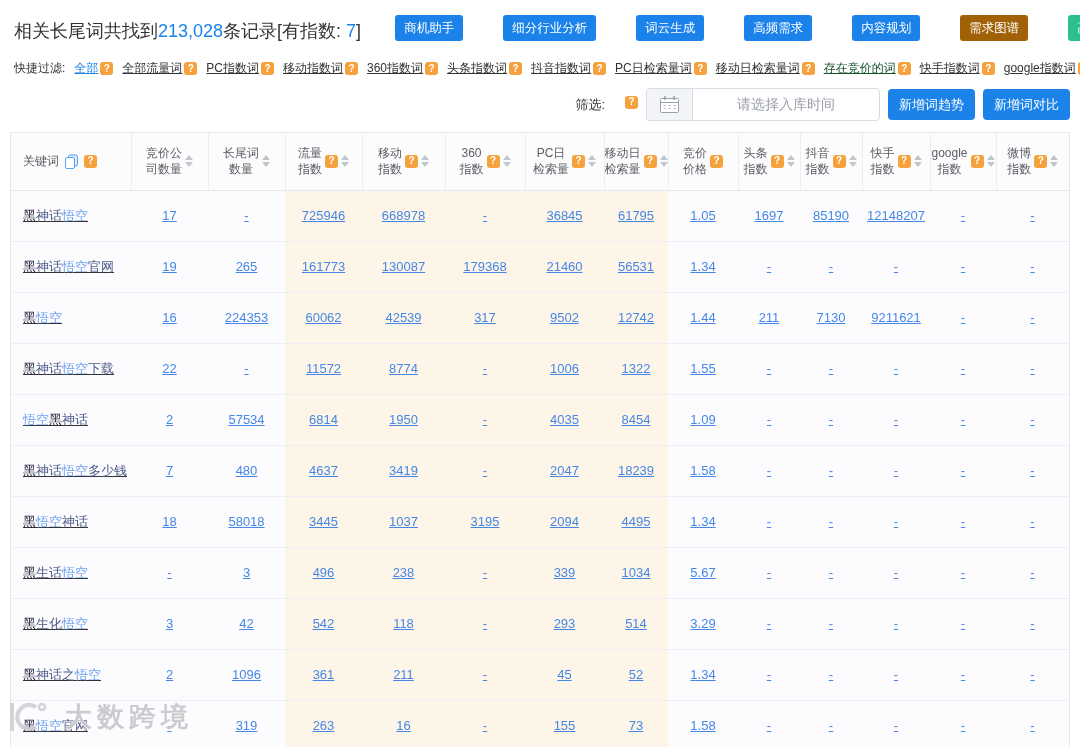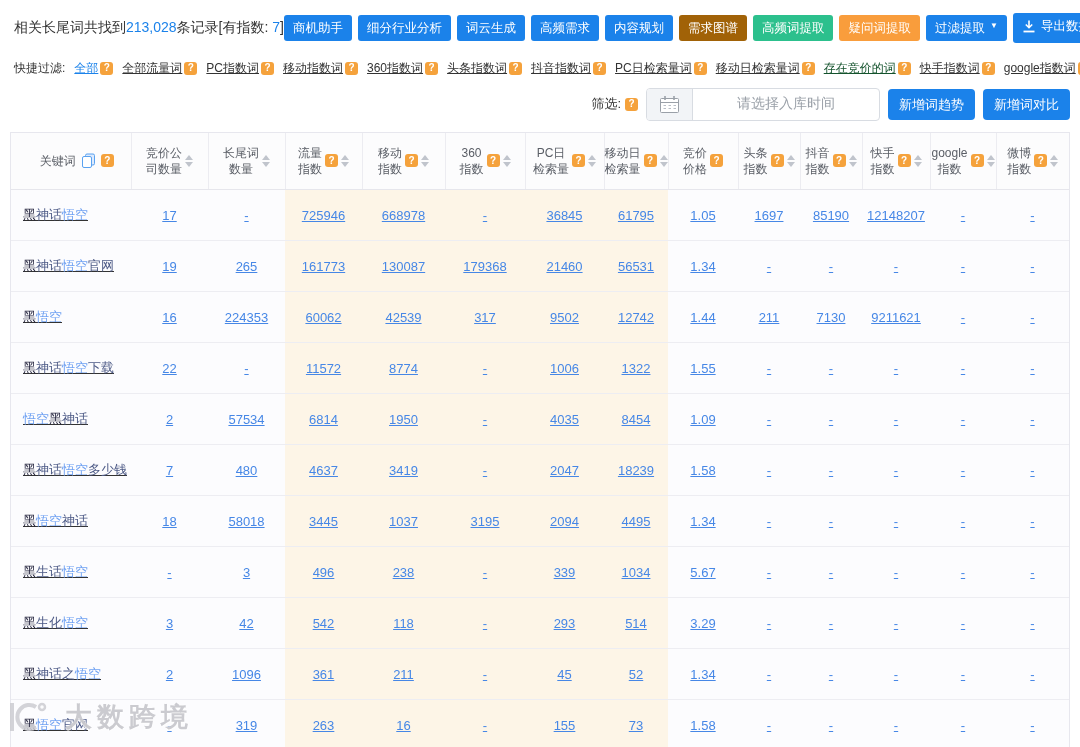--- a/index.html
+++ b/index.html
@@ -5,57 +5,57 @@
   * { box-sizing: border-box; margin: 0; padding: 0; }
   html,body { width:1080px; height:747px; overflow:hidden; }
   body {
     position:relative;
     background:#fff;
     font-family:"Liberation Sans","DejaVu Sans",sans-serif;
     color:#333;
   }
   
   .topbar { display:flex; justify-content:space-between; align-items:flex-start; padding:13px 10px 0 14px; }
-  .summary { font-size:14px; padding-top:6px; white-space:nowrap; }
+  .summary { font-size:18px; padding-top:6px; white-space:nowrap; }
   .summary .blue { color:#1b82ea; }
   .toolbar { display:flex; gap:6px; align-items:center; }
   .tbtn {
     border:none; color:#fff; font-size:12.5px; padding:7px 9px; border-radius:3px;
     cursor:pointer; display:inline-flex; align-items:flex-start; gap:5px; white-space:nowrap;
-    font-family:inherit; line-height:1;
+    font-family:inherit; line-height:1;margin-left:34px;
   }
   .tbtn .caret { font-size:8px; line-height:1; }
   
   .quickbar { display:flex; align-items:center; gap:9px; padding:17px 0 0 14px; font-size:12px; white-space:nowrap; }
   .qf-item { display:inline-flex; align-items:center; gap:2px; }
   .qf-link { color:#333; text-decoration:underline; cursor:pointer; }
   .qf-link.active { color:#1b82ea; }
   .qf-link.warn { color:#14532d; }
   .q {
     width:13px; height:13px; background:#f5a23c; color:#fff; border-radius:3px;
     font-size:10px; font-weight:bold; display:inline-flex; align-items:center;
     justify-content:center; flex:none; cursor:pointer; line-height:1;
   }
   
   .filterbar { display:flex; justify-content:flex-end; align-items:center; gap:8px; padding:11px 10px 0 0; font-size:13px; }
-  .fb-label { display:inline-flex; align-items:center; gap:4px; }
+  .fb-label { display:inline-flex; gap:20px; }
   .datepicker { display:flex; align-items:stretch; width:234px; height:33px; border:1px solid #d8dce2; border-radius:4px; overflow:hidden; background:#fff; cursor:pointer; }
   .dp-icon { width:46px; display:flex; align-items:center; justify-content:center; background:#f2f4f7; border-right:1px solid #d8dce2; }
   .dp-text { flex:1; display:flex; align-items:center; justify-content:center; color:#9aa0a8; font-size:14px; }
   .fbtn { border:none; background:#1b82ea; color:#fff; font-size:13px; padding:9px 11px; border-radius:4px; cursor:pointer; font-family:inherit; line-height:1; white-space:nowrap; }
   
   .table-wrap { margin:11px 10px 0; border:1px solid #e7e7ee; }
   table { border-collapse:collapse; table-layout:fixed; width:1058px; }
   thead th {
     height:57px; background:#fcfcfd; border-bottom:1px solid #e6e6ec; border-right:1px solid #ececf1;
     font-weight:normal; font-size:12px; color:#5a5e66; vertical-align:middle;
   }
   thead th:last-child { border-right:none; }
   .th-wrap { display:flex; align-items:center; justify-content:center; gap:3px; line-height:1.35; }
-  .th-wrap.left { justify-content:center; padding-left:12px; gap:5px; }
+  .th-wrap.left { justify-content:flex-start; padding-left:12px; gap:5px; }
   .th-label { text-align:center; }
   .sort { display:inline-flex; flex-direction:column; gap:2px; cursor:pointer; flex:none; }
   .sort i { display:block; width:0; height:0; border-left:4px solid transparent; border-right:4px solid transparent; }
   .sort .cu { border-bottom:5px solid #c0c4cc; }
   .sort .cd { border-top:5px solid #c0c4cc; }
   tbody td { height:51px; border-bottom:1px solid #ededf2; background:#fcfcfe; text-align:center; font-size:13px; vertical-align:middle; }
   tbody tr:last-child td { border-bottom:none; }
   tbody td:nth-child(n+4):nth-child(-n+8) { background:#fdf5e7; }
   tbody td:first-child { text-align:left; padding-left:12px; }
   .cell-link { color:#4687e6; text-decoration:underline; cursor:pointer; }

